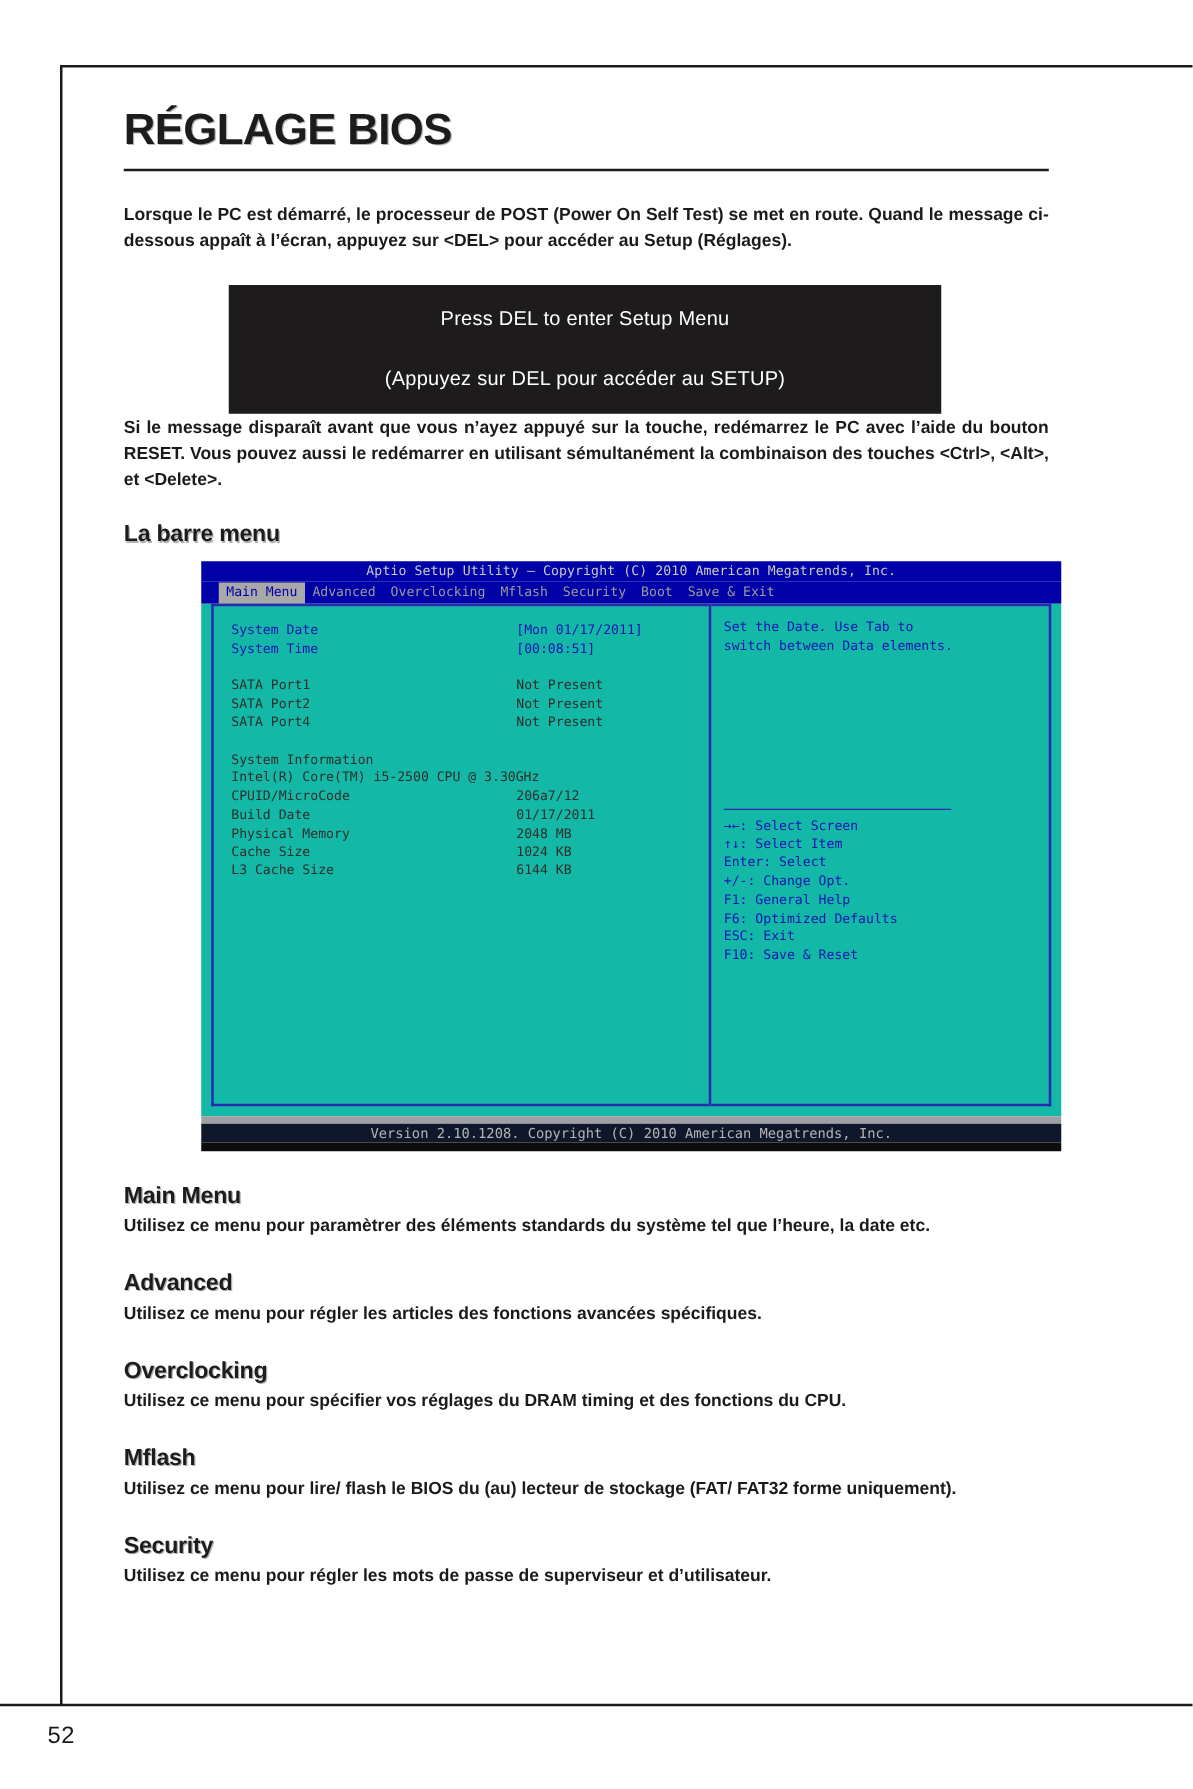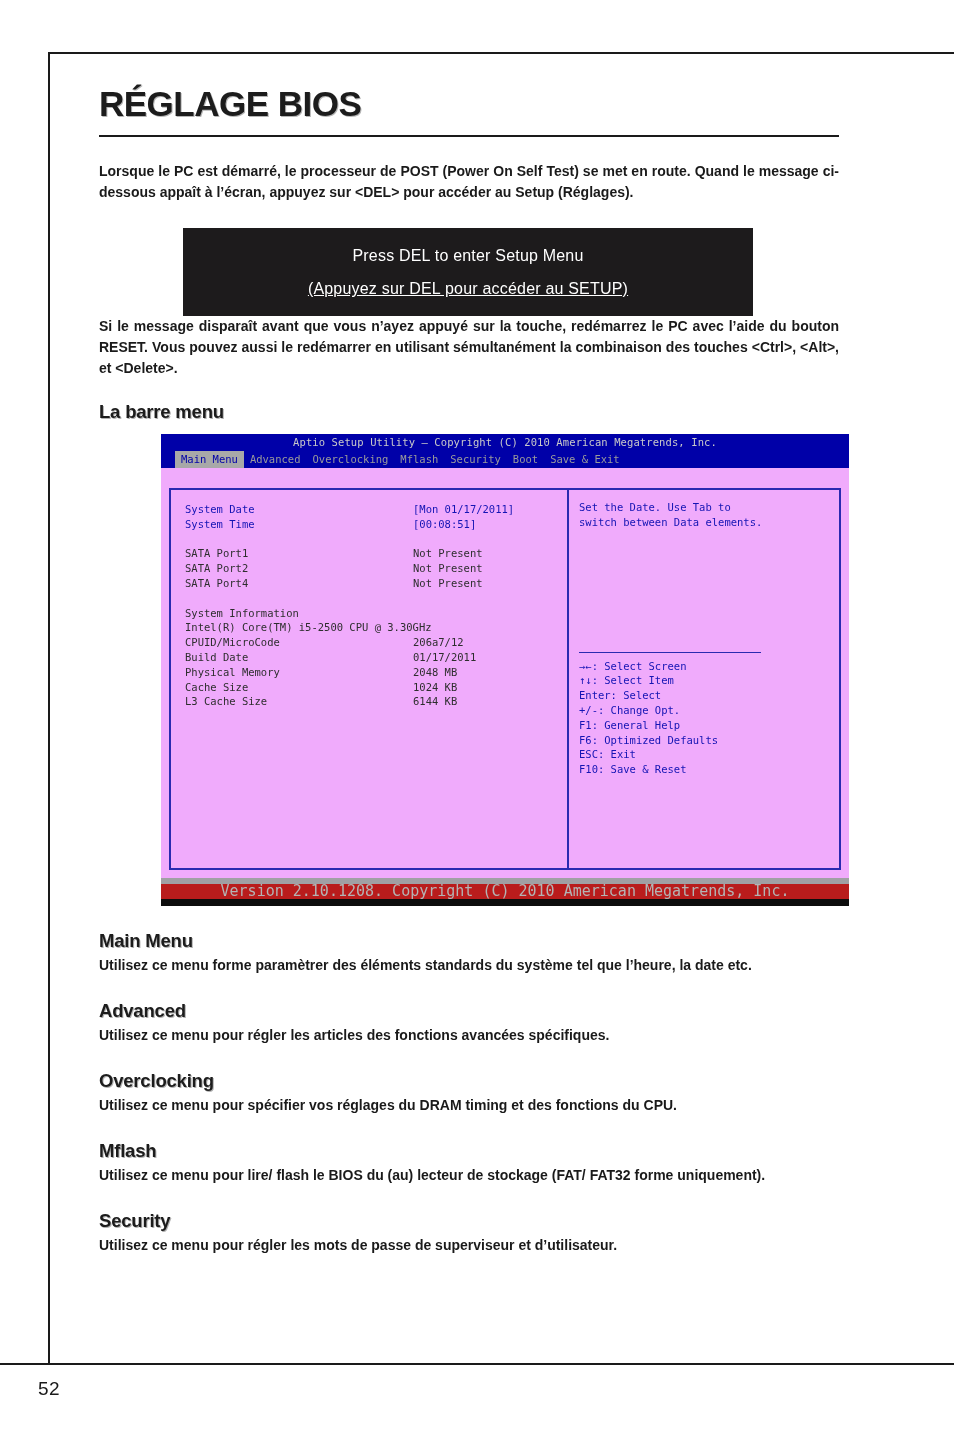--- a/index.html
+++ b/index.html
@@ -95,21 +95,21 @@
     color: #ffffff;
     padding: 16px 0 14px 0;
     text-align: center;
     box-sizing: border-box;
   }
   .post-line {
     font-size: 16px;
     line-height: 1.55;
     letter-spacing: 0.2px;
   }
-  .post-line + .post-line { margin-top: 9px; text-decoration: underline; }
+  .post-line + .post-line { margin-top: 24px; }
 
   .para-after-box { margin-top: 26px; }
 
   
   h2.sub-head {
     margin: 0;
     font-size: 18.5px;
     font-weight: bold;
     color: #1c1c1c;
     text-shadow: 1px 1px 0 rgba(125,125,125,0.6);
@@ -148,23 +148,23 @@
     color: #9a9a9a;
     padding: 1px 6px 1px 6px;
     white-space: nowrap;
   }
   .bios-menu-item.active {
     background: #a8a8a8;
     color: #0000a8;
   }
 
   .bios-body {
-    background: #f0abfc;
+    background: #14b8a6;
     display: flex;
-    padding: 20px 8px 8px 8px;
+    padding: 0 8px 8px 8px;
     box-sizing: border-box;
     height: 410px;
   }
   .bios-panel {
     border: 2px solid #2a2ab0;
     box-sizing: border-box;
     height: 100%;
   }
   .bios-left {
     width: 398px;
@@ -210,24 +210,24 @@
     margin-bottom: 6px;
   }
   .help-key {
     color: #1414b4;
     font-size: 10.5px;
     line-height: 14.8px;
     white-space: pre;
   }
 
   .bios-version-bar {
-    background: #b91c1c;
+    background: #0f172a;
     color: #b4b4b4;
     text-align: center;
-    font-size: 15px;
+    font-size: 11px;
     line-height: 15px;
     height: 15px;
   }
   .bios-gray-strip {
     background: #a0a0a4;
     height: 6px;
   }
   .bios-black-strip {
     background: #0d0d0d;
     height: 7px;
@@ -350,21 +350,21 @@
 
     </div>
 
     <div class="bios-gray-strip"></div>
     <div class="bios-version-bar">Version 2.10.1208. Copyright (C) 2010 American Megatrends, Inc.</div>
     <div class="bios-black-strip"></div>
   </div>
 
   <div class="sec-block">
     <h2 class="sub-head">Main Menu</h2>
-    <p class="body-text">Utilisez ce menu forme paramètrer des éléments standards du système tel que l’heure, la date etc.</p>
+    <p class="body-text">Utilisez ce menu pour paramètrer des éléments standards du système tel que l’heure, la date etc.</p>
   </div>
 
   <div class="sec-block">
     <h2 class="sub-head">Advanced</h2>
     <p class="body-text">Utilisez ce menu pour régler les articles des fonctions avancées spécifiques.</p>
   </div>
 
   <div class="sec-block">
     <h2 class="sub-head">Overclocking</h2>
     <p class="body-text">Utilisez ce menu pour spécifier vos réglages du DRAM timing et des fonctions du CPU.</p>

